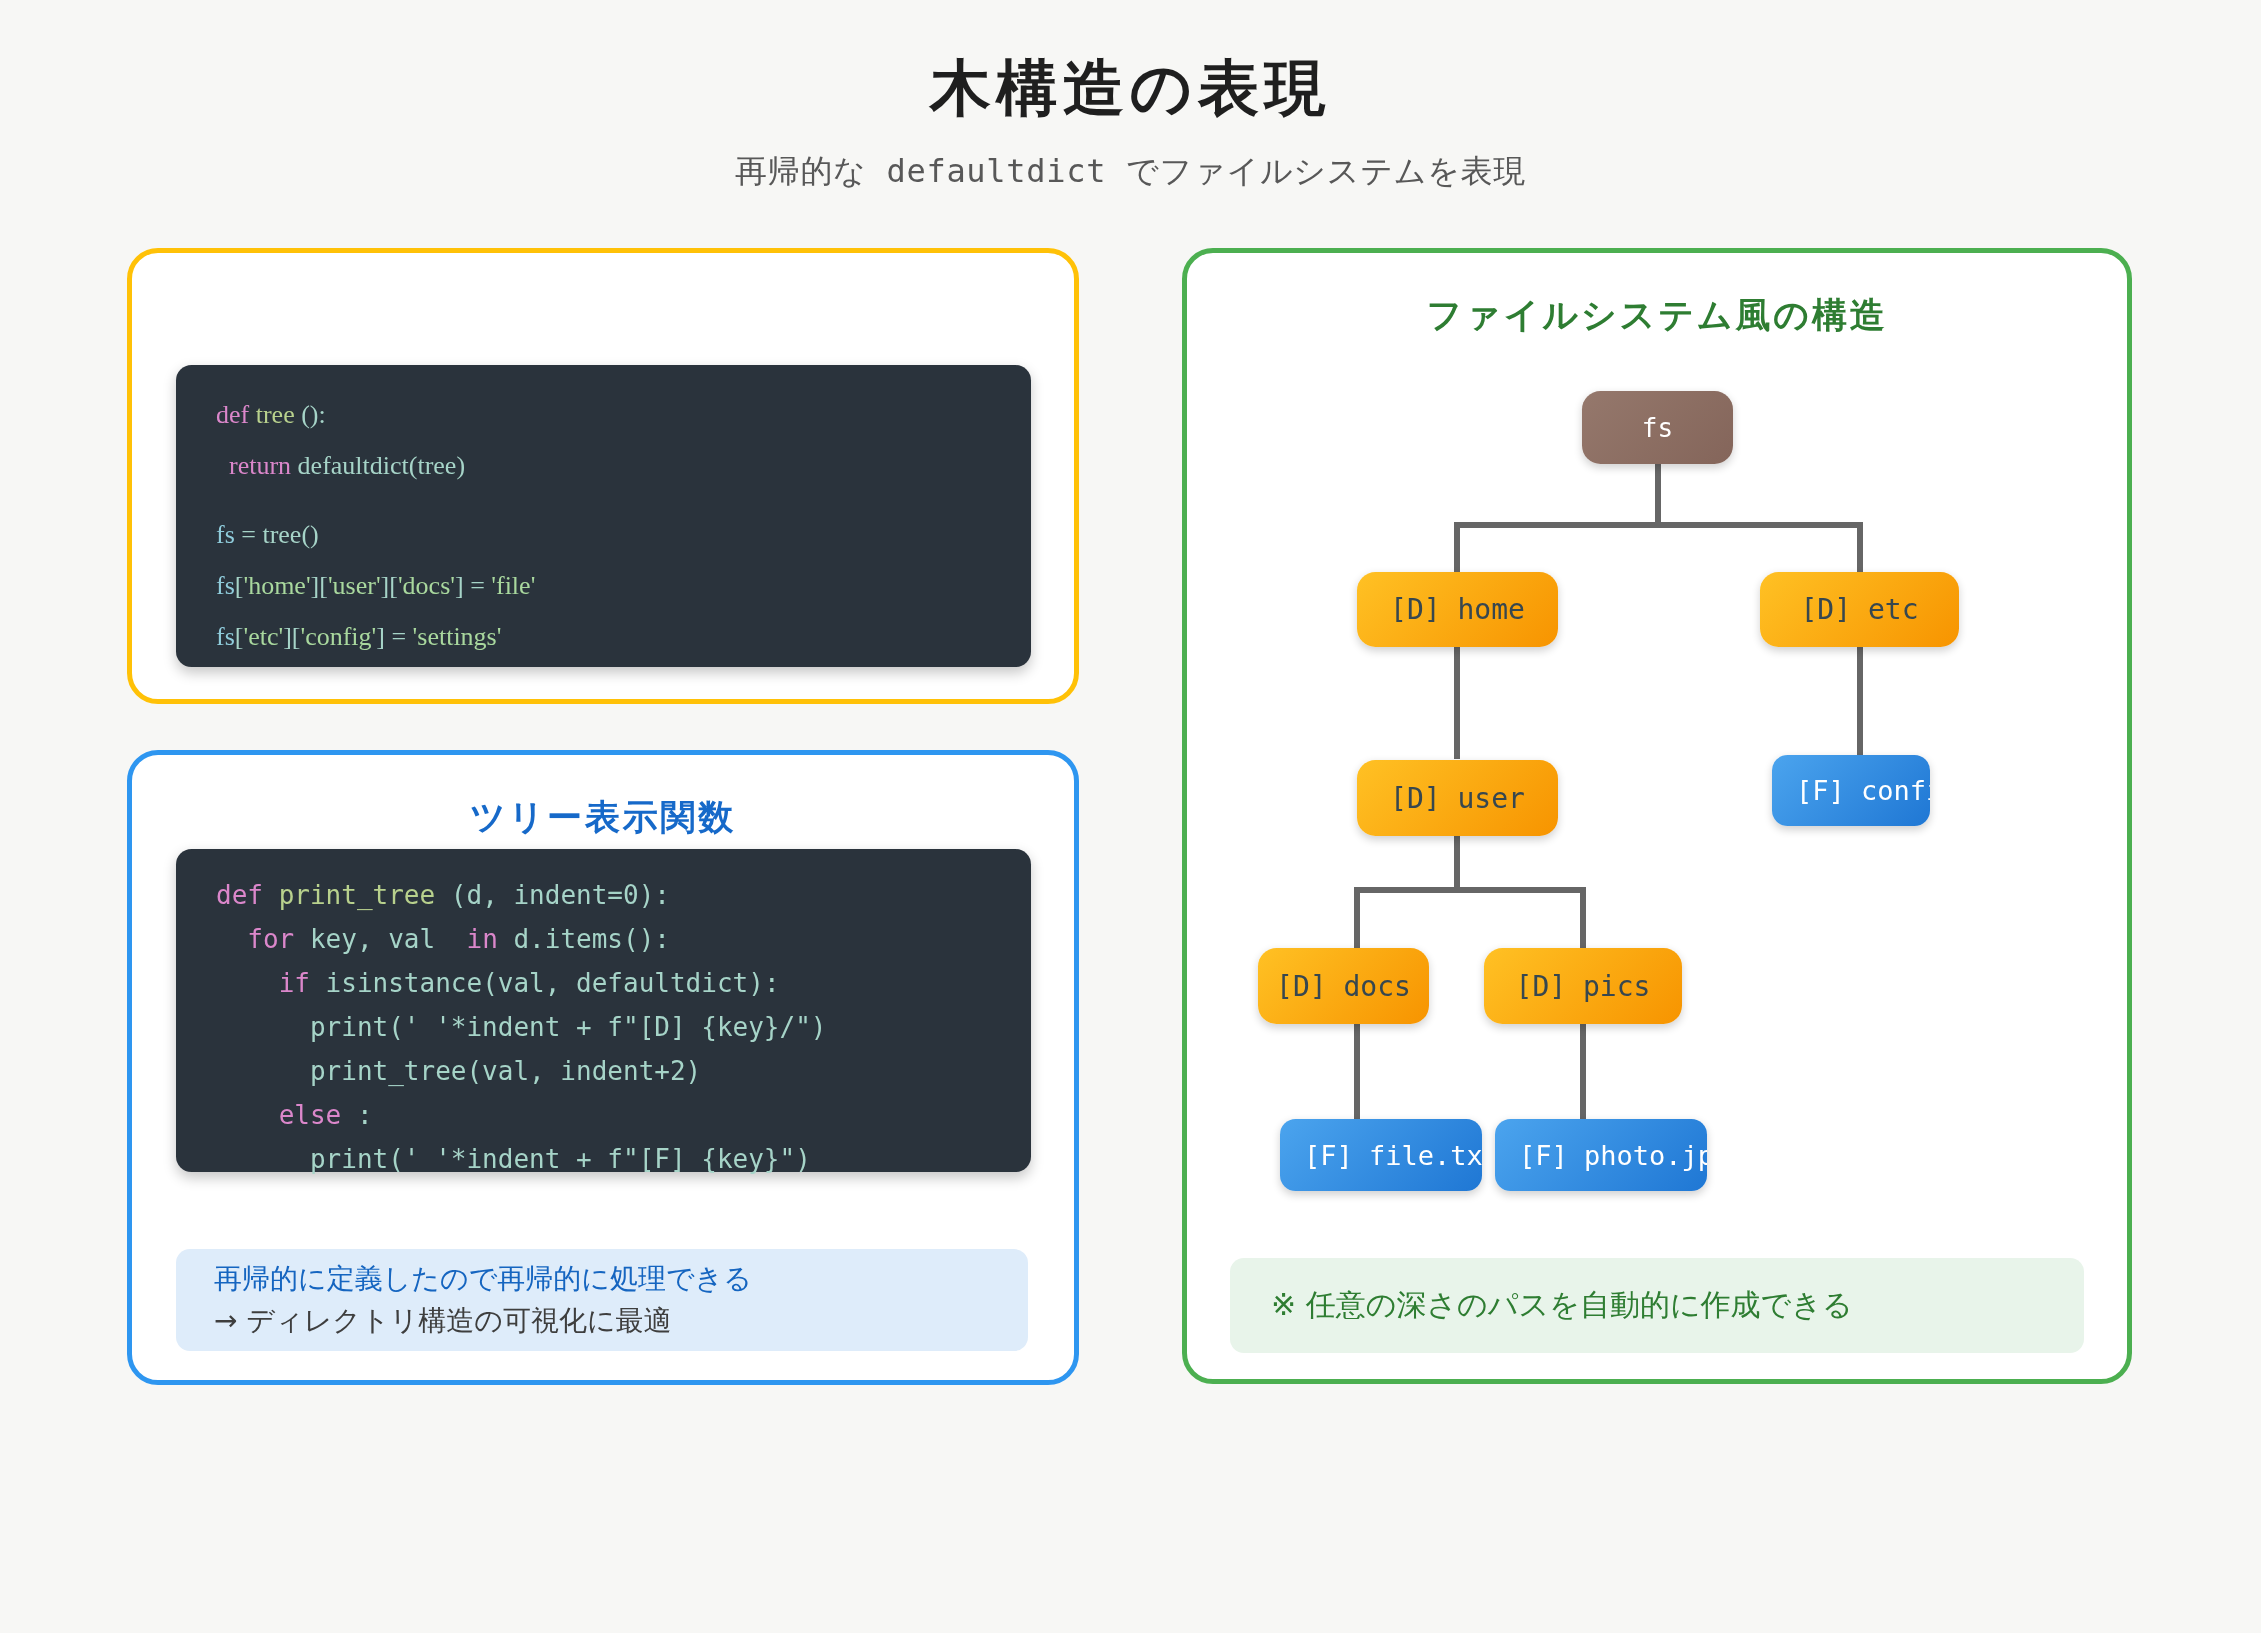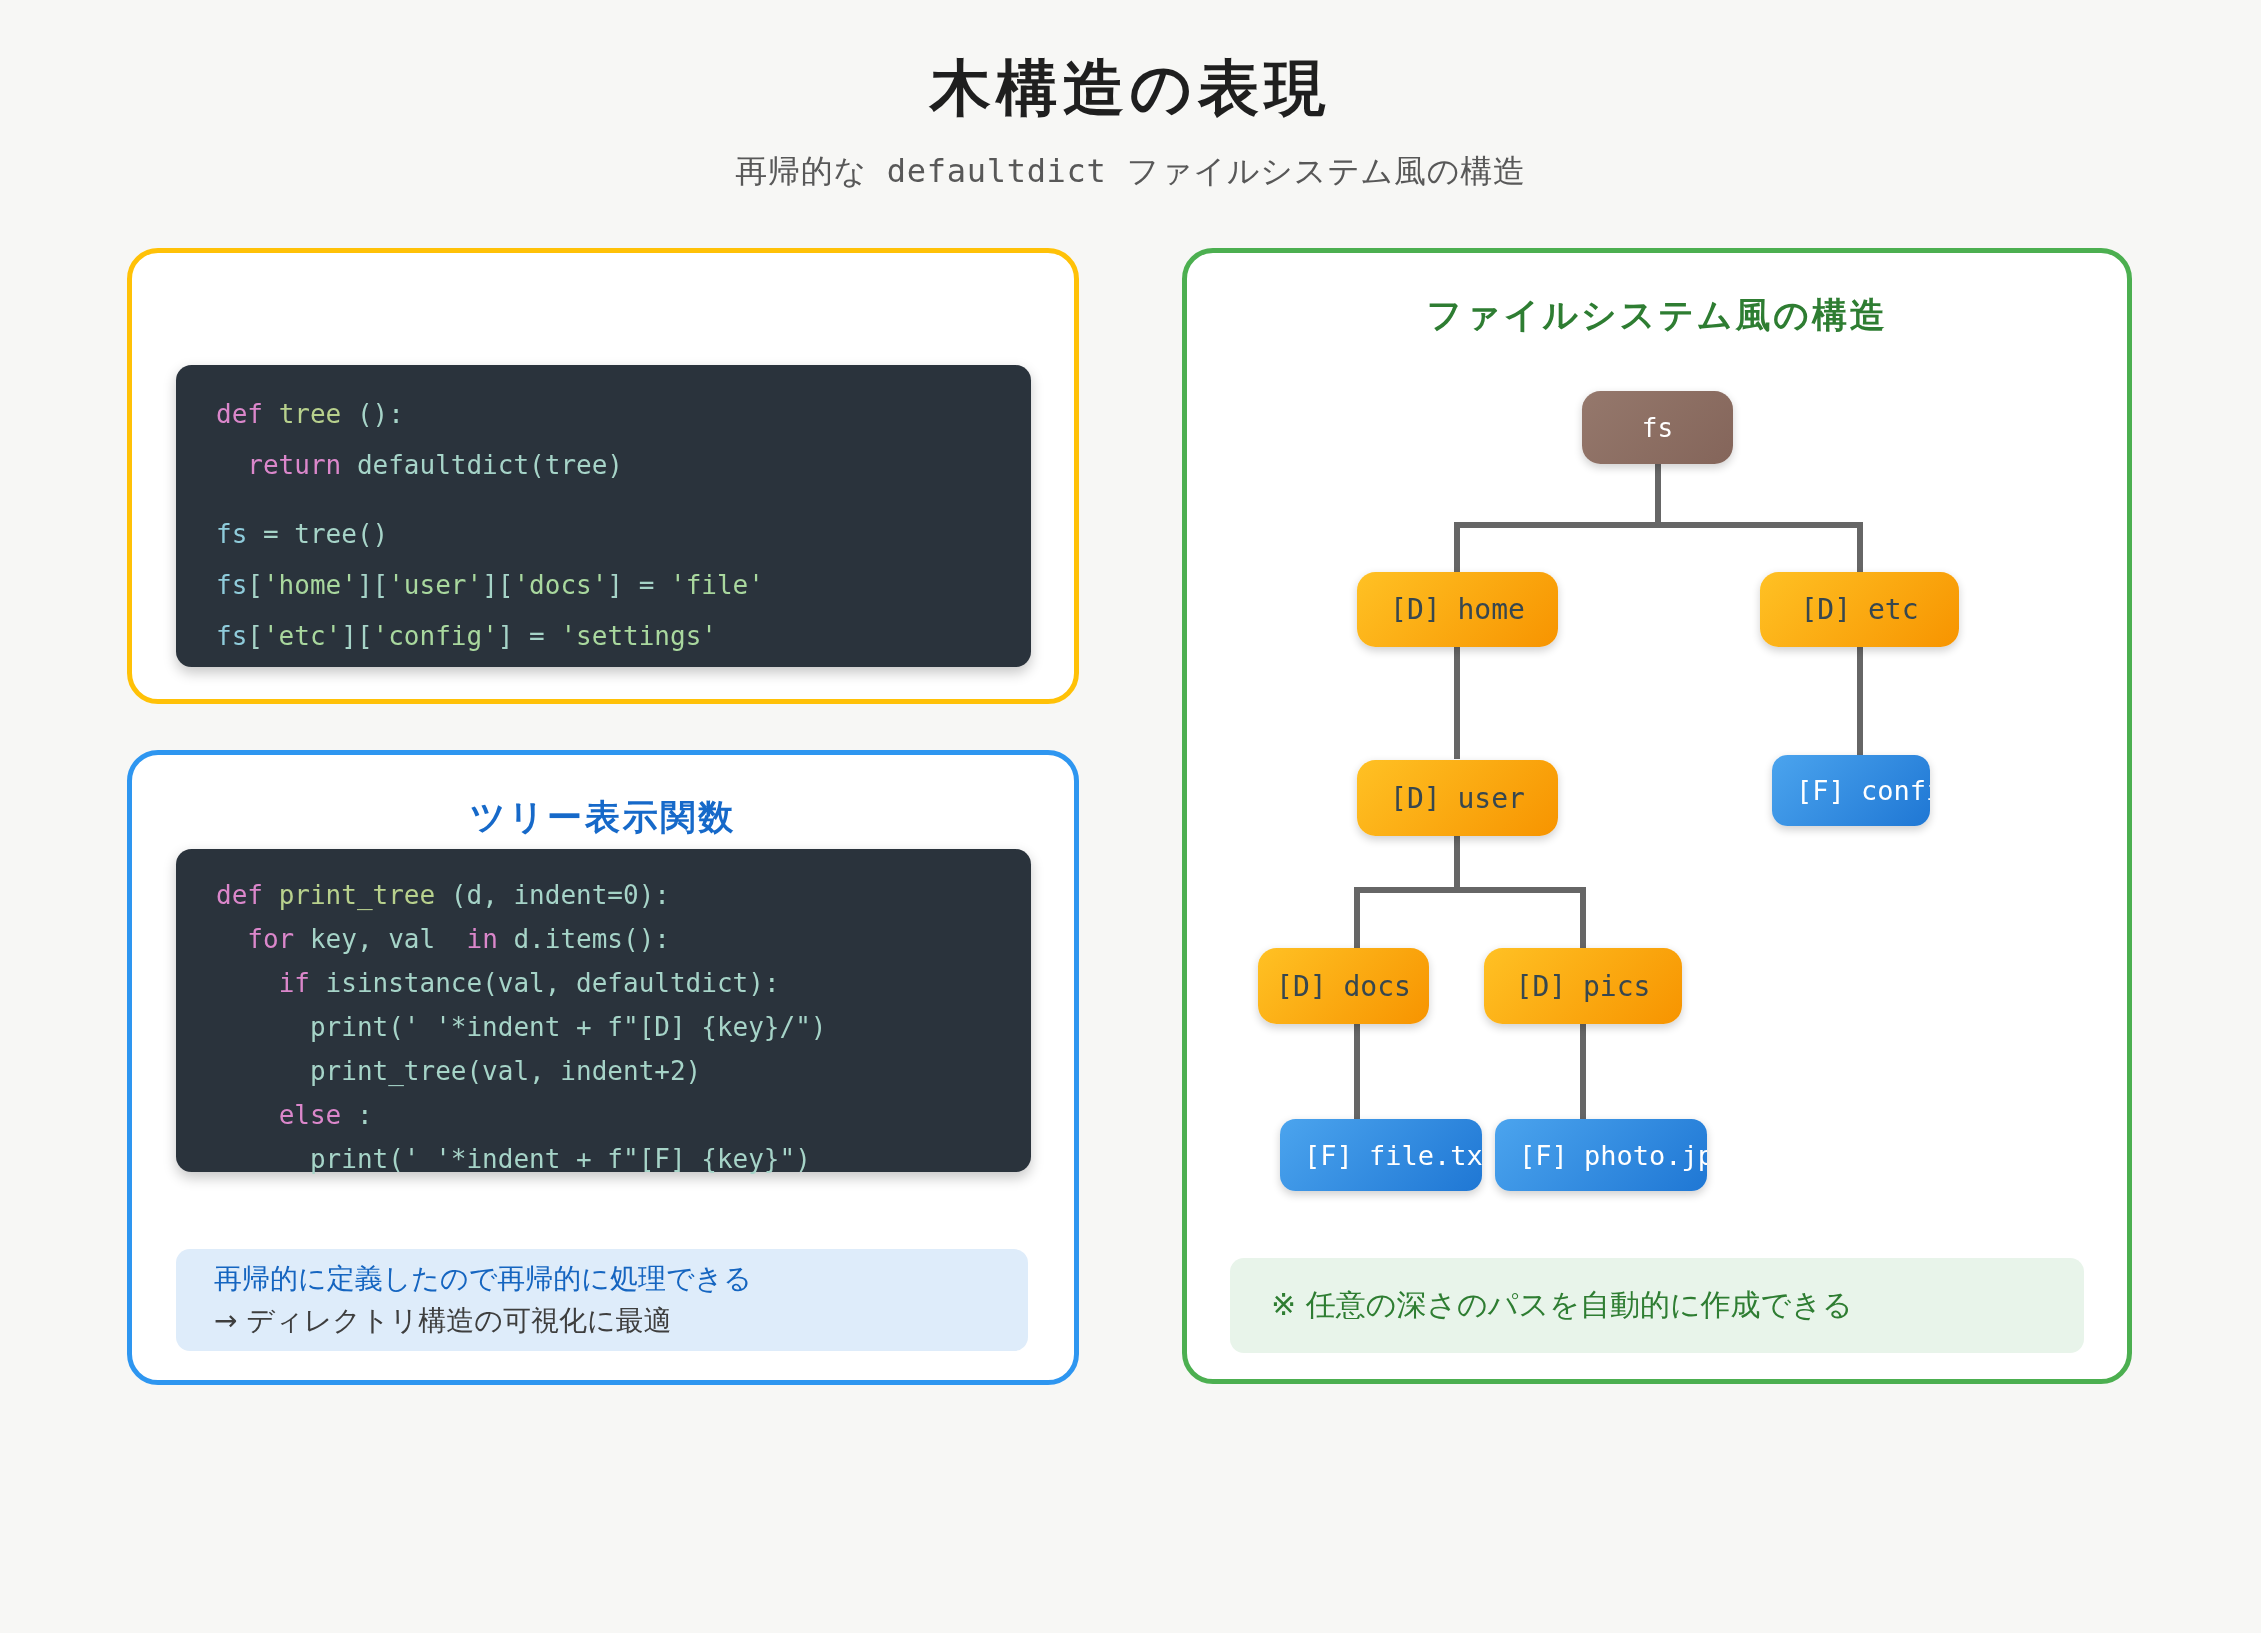--- a/index.html
+++ b/index.html
@@ -35,21 +35,21 @@
   
   .codeblock{
     position:absolute;left:49px;width:855px;box-sizing:border-box;
     background:var(--codeBg);border-radius:15.5px;
     padding:24px 40px;box-shadow:0 5.7px 12.7px rgba(0,0,0,.22);
     font-family:"DejaVu Sans Mono","Liberation Mono",monospace;
     font-size:26px;white-space:pre;
   }
   .codeblock-1{top:117px;height:302px;}
   .codeblock-2{top:99px;height:323px;}
-  .codeblock-1 .code-line{line-height:51px;}
+  .codeblock-1 .code-line{line-height:51px;font-family:Liberation Serif, serif;}
   .codeblock-2 .code-line{line-height:44px;}
   .code-line.gap{margin-top:18.4px;}
   .tok-kw {color:var(--codeKw);}
   .tok-fn {color:var(--codeFn);}
   .tok-pl {color:var(--codePl);}
   .tok-str{color:var(--codeStr);}
   .tok-id {color:var(--codeId);}
   
   .note-blue{
     position:absolute;left:49px;top:499px;width:852px;height:102px;box-sizing:border-box;
@@ -86,21 +86,21 @@
     color:var(--fileText);font-size:27px;justify-content:flex-start;
     padding-left:24px;overflow:hidden;border-radius:15.5px;
   }
 </style>
 </head>
 <body>
 
 <div class="canvas">
 
   <div class="page-title">木構造の表現</div>
-  <div class="page-subtitle">再帰的な defaultdict ファイルシステム風の構造</div>
+  <div class="page-subtitle">再帰的な defaultdict でファイルシステムを表現</div>
 
   <div class="panel panel-gold">
     <div class="codeblock codeblock-1"><div class="code-line"><span class="tok-kw">def </span><span class="tok-fn">tree</span><span class="tok-pl"> ():</span></div><div class="code-line"><span class="tok-pl">  </span><span class="tok-kw">return</span><span class="tok-pl"> defaultdict(tree)</span></div><div class="code-line gap"><span class="tok-id">fs</span><span class="tok-pl"> = tree()</span></div><div class="code-line"><span class="tok-id">fs</span><span class="tok-pl">[</span><span class="tok-str">'home'</span><span class="tok-pl">][</span><span class="tok-str">'user'</span><span class="tok-pl">][</span><span class="tok-str">'docs'</span><span class="tok-pl">] = </span><span class="tok-str">'file'</span></div><div class="code-line"><span class="tok-id">fs</span><span class="tok-pl">[</span><span class="tok-str">'etc'</span><span class="tok-pl">][</span><span class="tok-str">'config'</span><span class="tok-pl">] = </span><span class="tok-str">'settings'</span></div></div>
   </div>
 
   <div class="panel panel-blue">
     <div class="panel-title">ツリー表示関数</div>
     <div class="codeblock codeblock-2"><div class="code-line"><span class="tok-kw">def </span><span class="tok-fn">print_tree</span><span class="tok-pl"> (d, indent=0):</span></div><div class="code-line"><span class="tok-pl">  </span><span class="tok-kw">for</span><span class="tok-pl"> key, val </span><span class="tok-kw"> in</span><span class="tok-pl"> d.items():</span></div><div class="code-line"><span class="tok-pl">    </span><span class="tok-kw">if </span><span class="tok-pl">isinstance(val, defaultdict):</span></div><div class="code-line"><span class="tok-pl">      print(' '*indent + f"[D] {key}/")</span></div><div class="code-line"><span class="tok-pl">      print_tree(val, indent+2)</span></div><div class="code-line"><span class="tok-pl">    </span><span class="tok-kw">else</span><span class="tok-pl"> :</span></div><div class="code-line"><span class="tok-pl">      print(' '*indent + f"[F] {key}")</span></div></div>
     <div class="note-blue">
       <div class="l1">再帰的に定義したので再帰的に処理できる</div>

